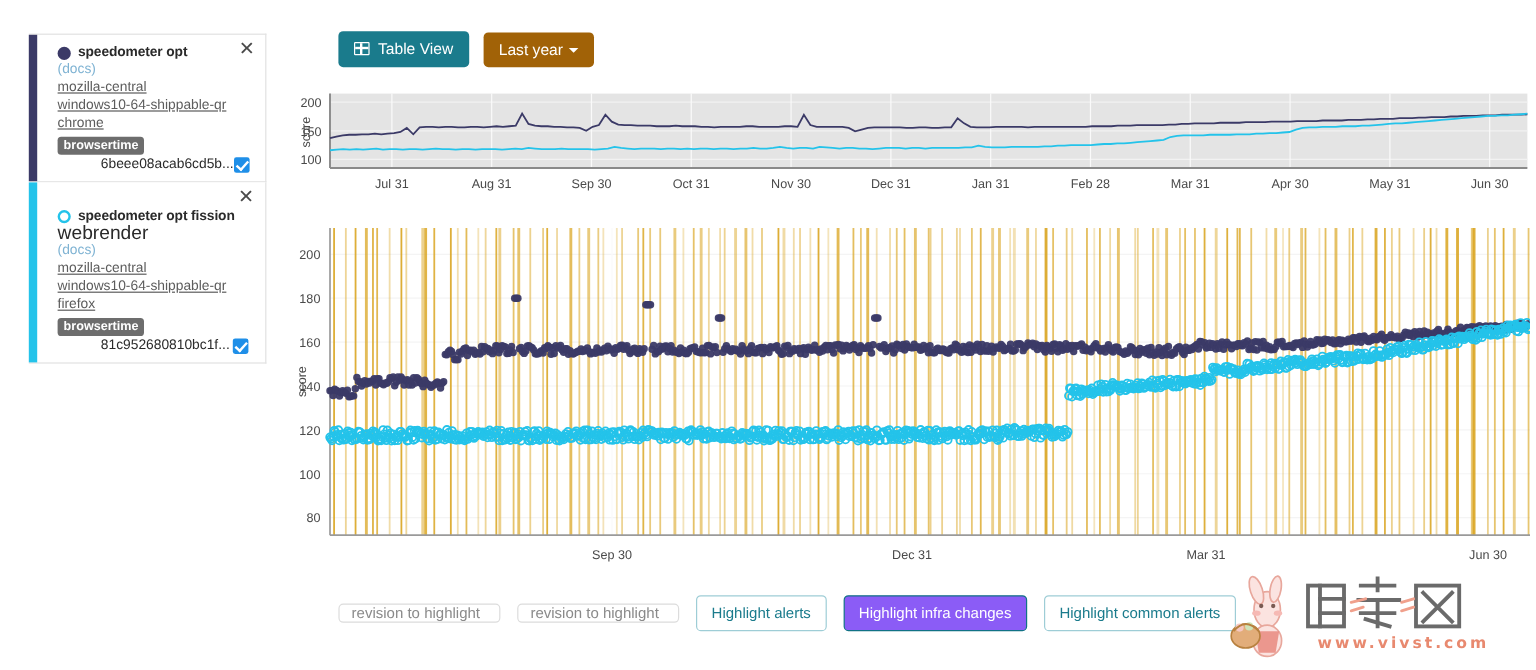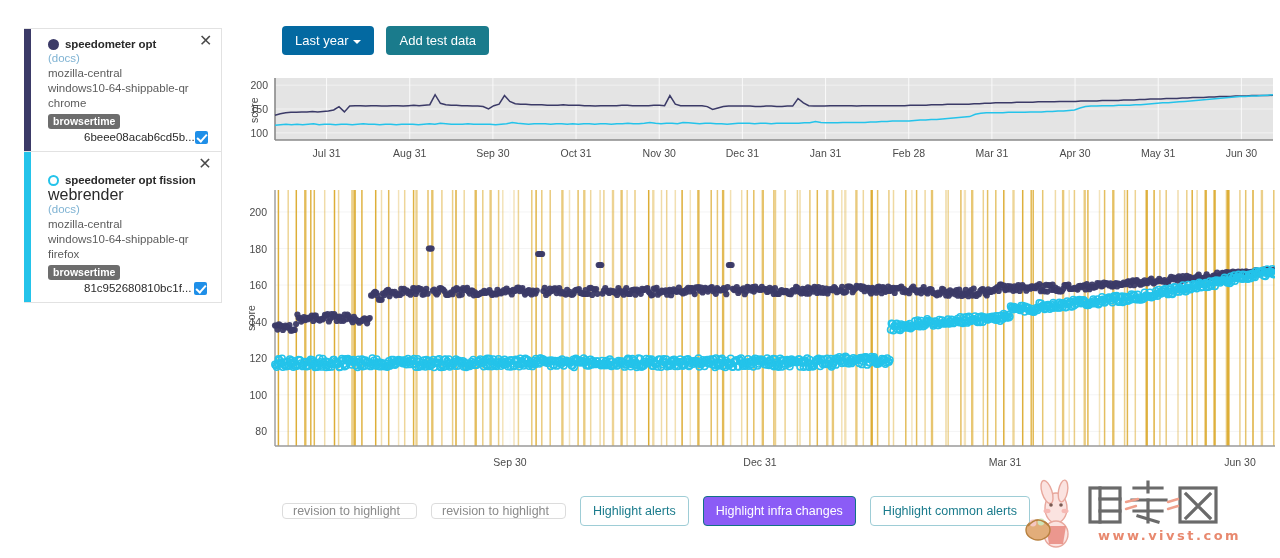--- a/index.html
+++ b/index.html
@@ -61,20 +61,21 @@
   .legend-sub-bold {
     font-size: 16px; color: #2a2a2a; font-weight: normal;
     line-height: 15px;
   }
   .legend-link {
     font-size: 11.5px; color: #7fb3d3; line-height: 15px;
   }
   .legend-meta {
     font-size: 11.5px; color: #5c5c5c; line-height: 15px;
     white-space: nowrap;
+    text-decoration: underline;
   }
   .legend-tag {
     display: inline-block;
     background: #6d6d6d; color: #ffffff;
     font-size: 10.5px; font-weight: bold;
     border-radius: 3px;
     padding: 1px 5px 2px 5px;
     margin: 1px 0 0 0;
     line-height: 12px;
   }
@@ -108,21 +109,21 @@
   .btn {
     border: none; outline: none;
     font-family: "Liberation Sans", sans-serif;
     font-size: 13px;
     border-radius: 4px;
     padding: 7px 13px;
     cursor: pointer;
     white-space: nowrap;
   }
   .btn-teal { background: #1a7b8c; color: #ffffff; }
-  .btn-gray { background: #0369a1; color: #ffffff; }
+  .btn-gray { background: #a16207; color: #ffffff; }
   .btn-icon-row { display: inline-flex; align-items: center; gap: 7px; }
   .grid-icon {
     width: 13px; height: 11px;
     border: 1.5px solid #ffffff; border-radius: 1px;
     position: relative; display: inline-block;
   }
   .grid-icon::before {
     content: ""; position: absolute; left: 0; right: 0; top: 3.2px;
     height: 1.4px; background: #ffffff;
   }
@@ -235,24 +236,29 @@
         <div><span class="legend-tag">browsertime</span></div>
         <div class="legend-hash-row">
           <span class="legend-hash">81c952680810bc1f...</span>
           <span class="legend-checkbox"></span>
         </div>
       </div>
     </div>
   </div>
 
   <div class="toolbar">
+    <button class="btn btn-teal">
+      <span class="btn-icon-row">
+        <span class="grid-icon"></span>
+        <span>Table View</span>
+      </span>
+    </button>
     <button class="btn btn-gray">
       <span>Last year</span><span class="caret"></span>
     </button>
-    <button class="btn btn-teal">Add test data</button>
   </div>
 
   <div class="chart-overview">
     <svg id="svg-overview" width="1030" height="95">
         <rect x="32" y="4" width="998" height="62" fill="#e4e4e4"></rect>
         <line x1="32" x2="1030" y1="58.84615384615385" y2="58.84615384615385" stroke="#f2f2f2" stroke-width="1"></line>
         <text x="25" y="62.84615384615385" text-anchor="end" font-family="Liberation Sans, sans-serif" font-size="10.5" fill="#4a4a4a">100</text>
         <line x1="32" x2="1030" y1="35" y2="35" stroke="#f2f2f2" stroke-width="1"></line>
         <text x="25" y="39" text-anchor="end" font-family="Liberation Sans, sans-serif" font-size="10.5" fill="#4a4a4a">150</text>
         <line x1="32" x2="1030" y1="11.153846153846153" y2="11.153846153846153" stroke="#f2f2f2" stroke-width="1"></line>

